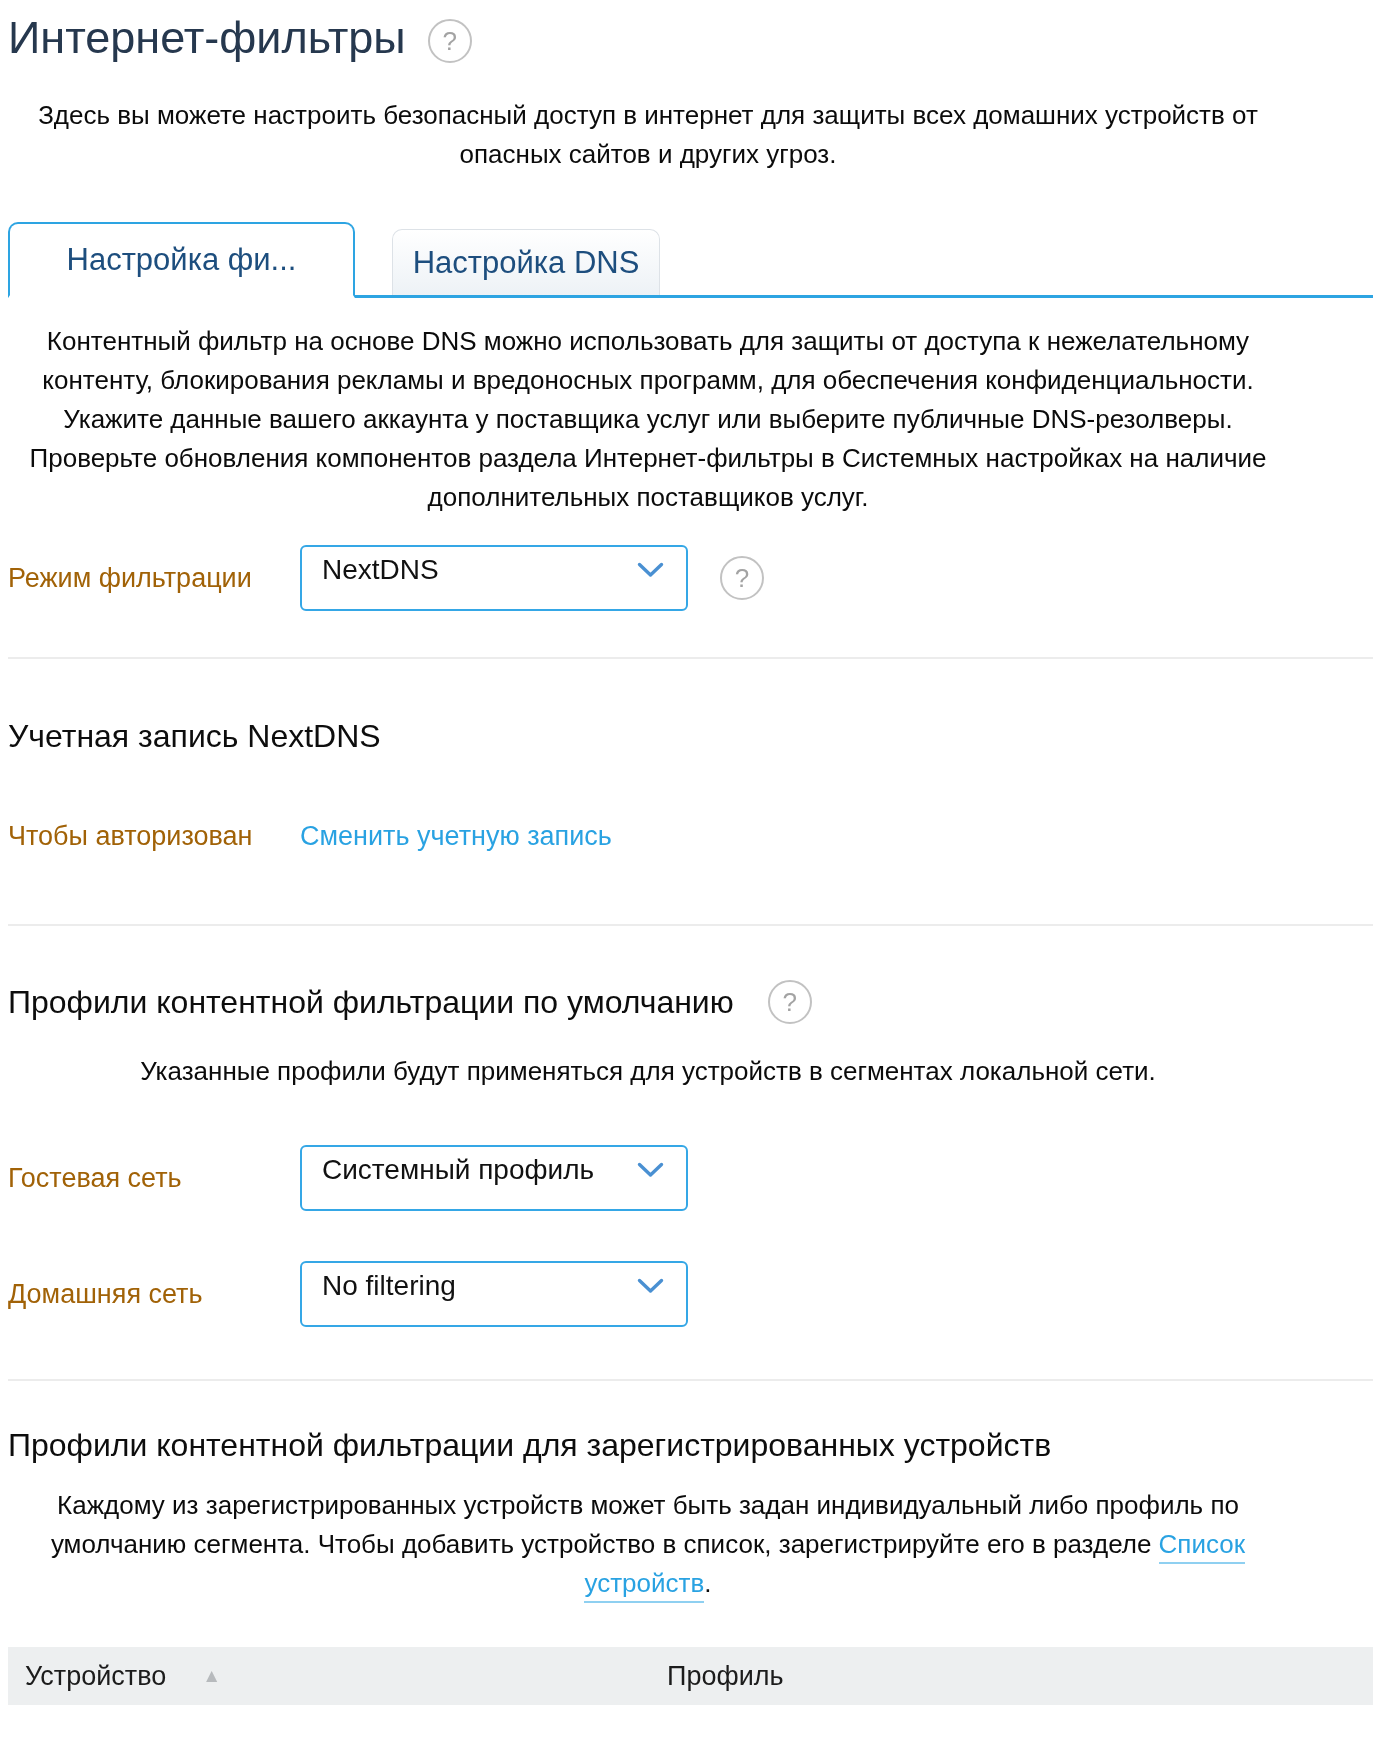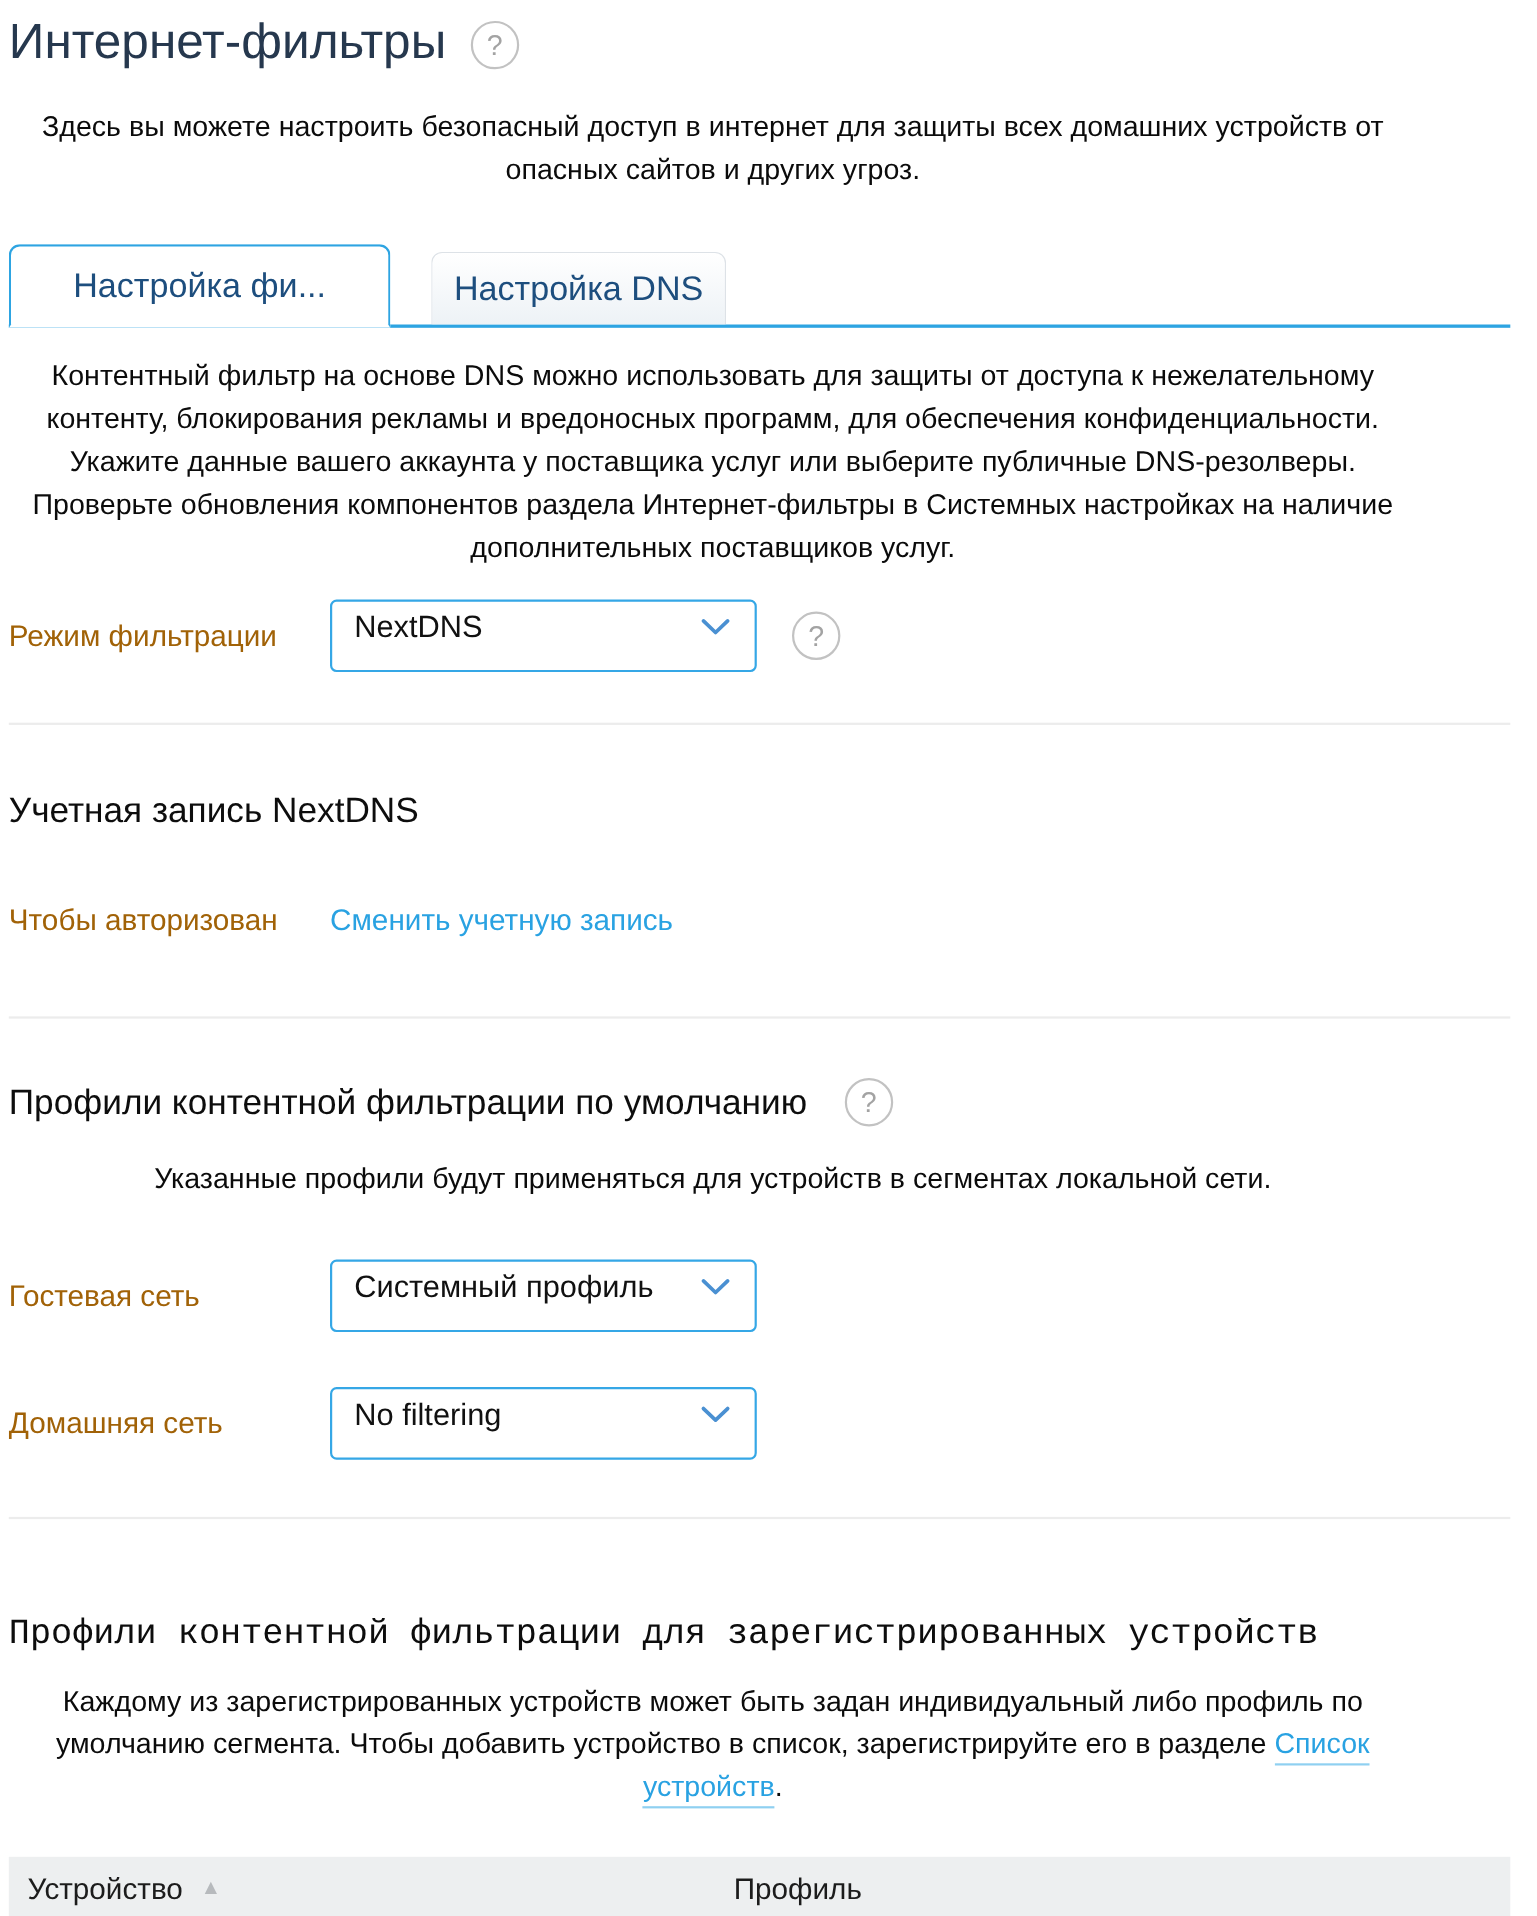--- a/index.html
+++ b/index.html
@@ -136,39 +136,40 @@
     font-size: 26px;
     border-bottom: 2px solid #8fd0f1;
     padding-bottom: 3px;
   }
 
   .h2-row { margin-top: 54px; display: flex; align-items: center; gap: 34px; }
   .profiles-desc { margin-top: 28px; }
   .profiles-row { margin-top: 50px; }
   .profiles-row-2 { margin-top: 54px; }
 
-  .h2-devices { margin-top: 84px; max-width: 1300px; font-family: Liberation Mono, monospace; }
+  .h2-devices { margin-top: 43px; max-width: 1300px; }
   .devices-desc { margin-top: 20px; }
 
   
   .table { margin-top: 44px; }
   .thead {
     background: #edeff0;
     height: 58px;
     display: grid;
     grid-template-columns: 642px 1fr;
     align-items: center;
     padding-left: 17px;
   }
   .th {
     font-size: 27px;
     color: #1c1c1c;
     display: flex;
     align-items: center;
     cursor: pointer;
+    gap: 20px;
   }
   .sort-icon {
     font-size: 19px;
     color: #b7babd;
     margin-left: 16px;
   }
   .trow {
     display: grid;
     grid-template-columns: 642px 1fr;
     align-items: center;

